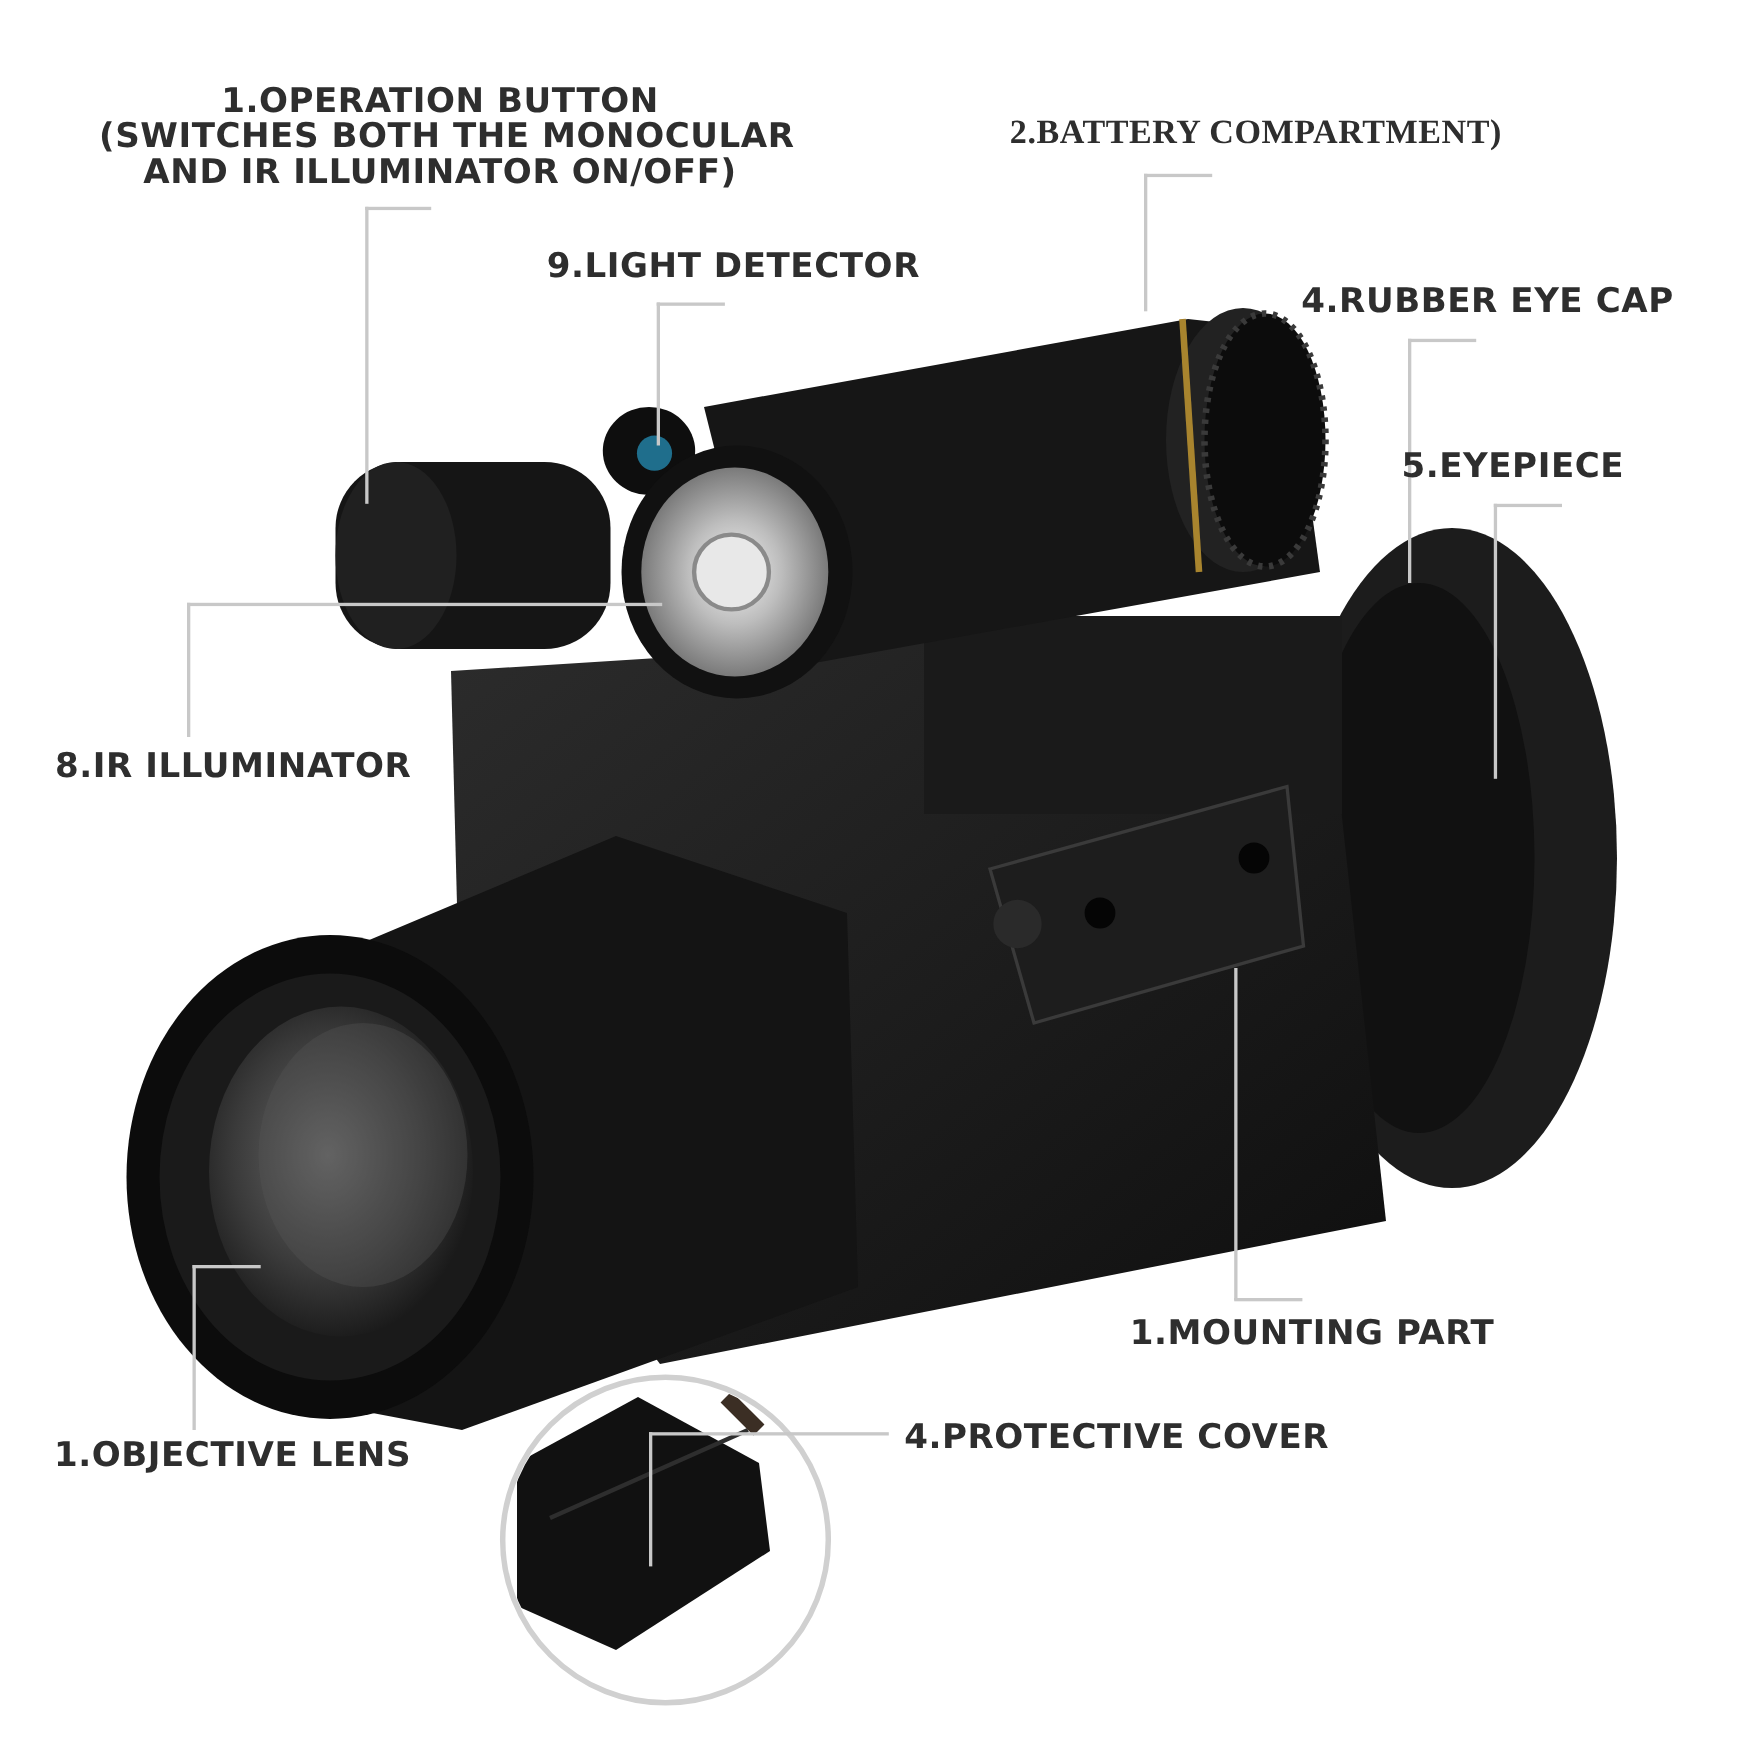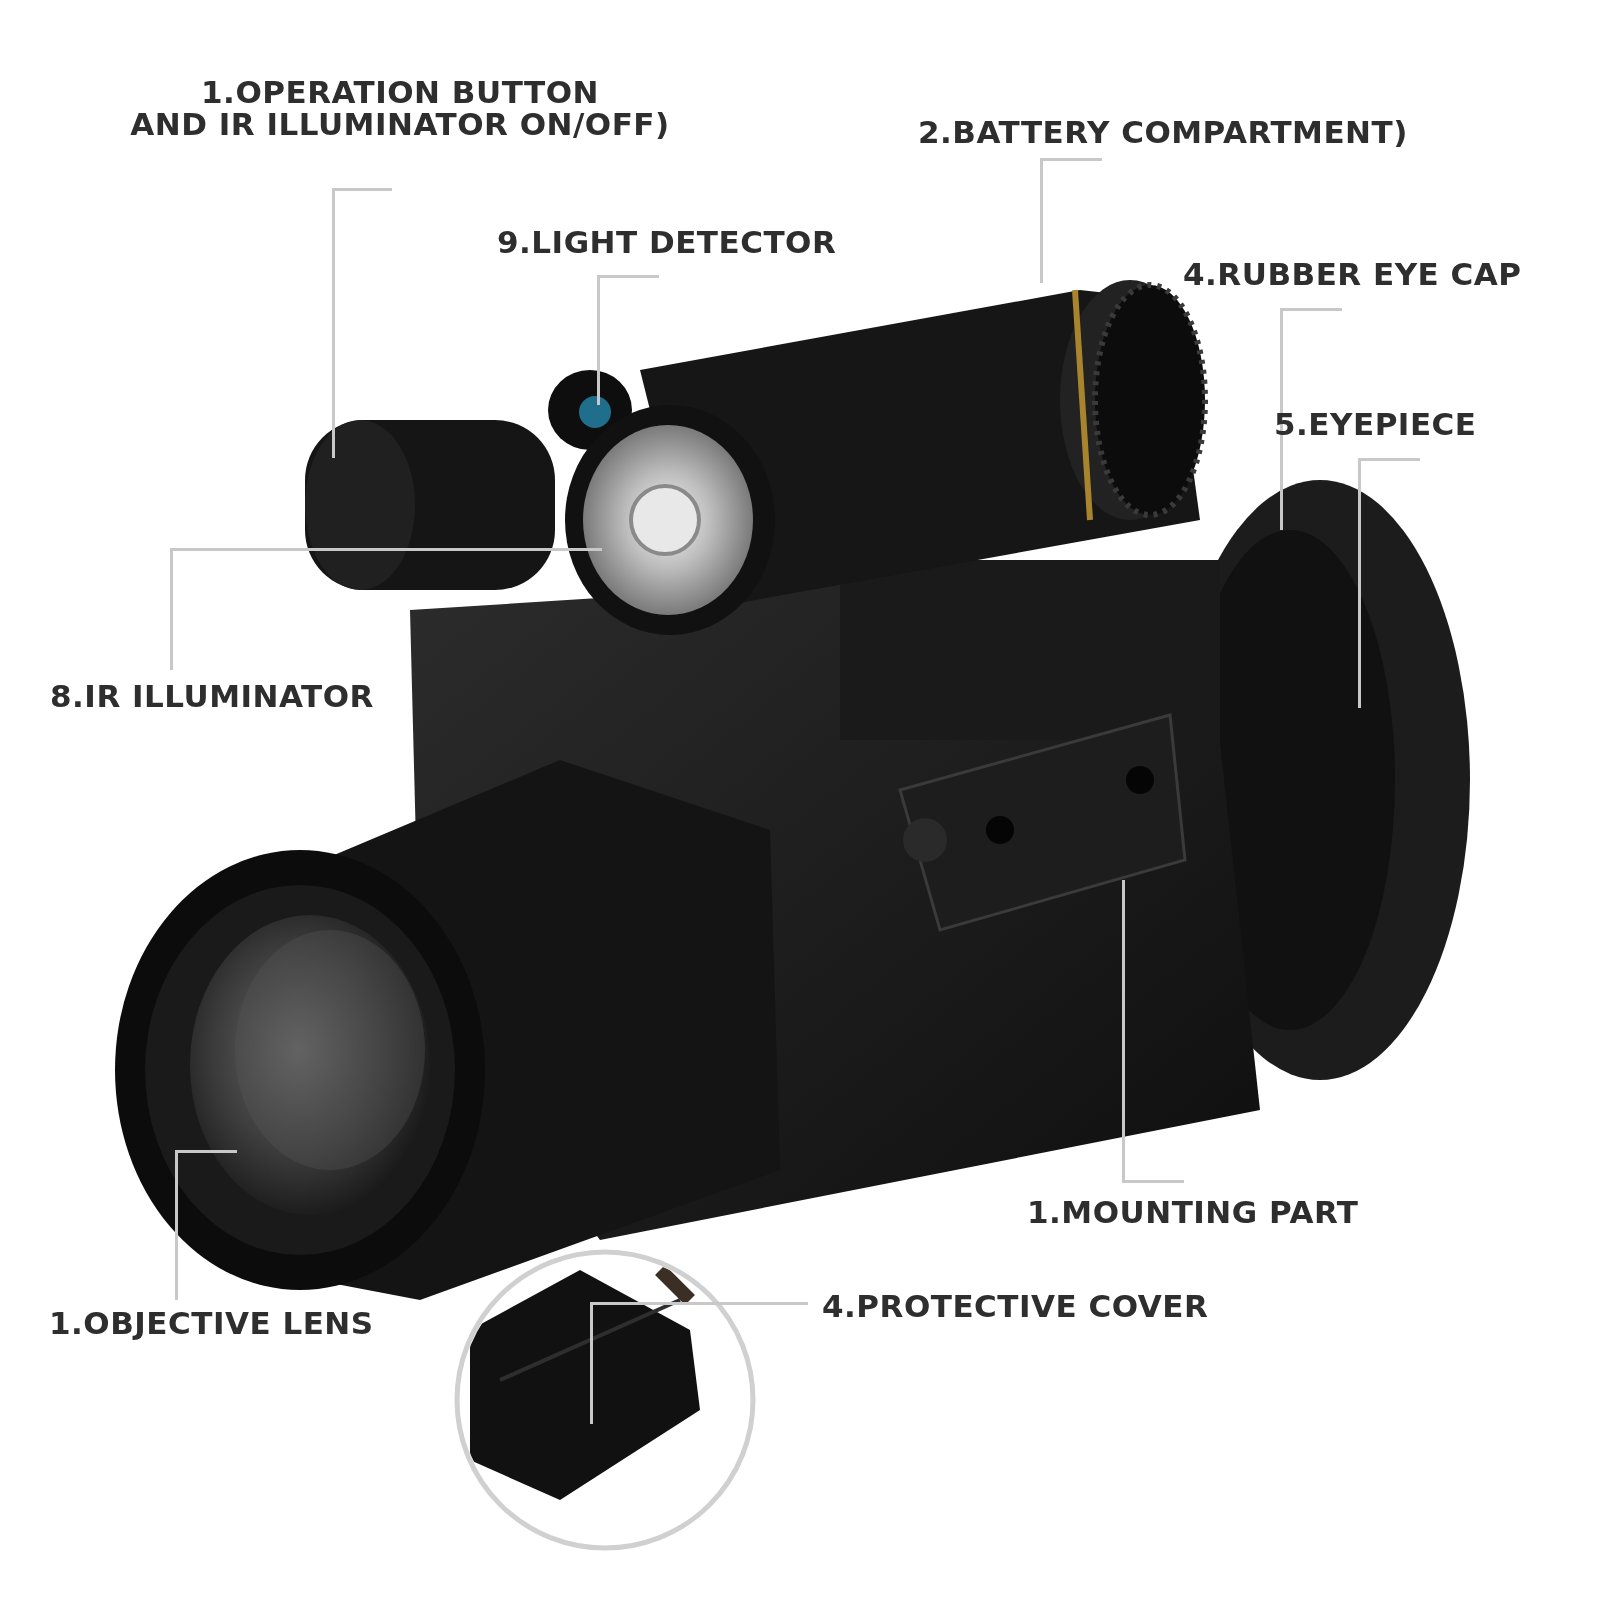--- a/index.html
+++ b/index.html
@@ -113,22 +113,23 @@
 <div class="line" style="left:1122px;top:1180px;width:62px;height:3px;"></div>
 
 <div class="line" style="left:175px;top:1150px;width:62px;height:3px;"></div>
 <div class="line" style="left:175px;top:1150px;width:3px;height:150px;"></div>
 
 <div class="line" style="left:590px;top:1302px;width:218px;height:3px;"></div>
 <div class="line" style="left:590px;top:1302px;width:3px;height:122px;"></div>
 
 <div class="label center" style="left:90px;top:76px;width:620px;">
   <div>1.OPERATION BUTTON</div>
+  <div>(SWITCHES BOTH THE MONOCULAR</div>
   <div>AND IR ILLUMINATOR ON/OFF)</div>
 </div>
-<div class="label" style="left:918px;top:116px;">2.BATTERY COMPARTMENT)</div>
+<div class="label" style="left:918px;top:104px;font-family:Liberation Serif, serif;">2.BATTERY COMPARTMENT)</div>
 <div class="label" style="left:497px;top:226px;">9.LIGHT DETECTOR</div>
 <div class="label" style="left:1183px;top:258px;">4.RUBBER EYE CAP</div>
 <div class="label" style="left:1274px;top:408px;">5.EYEPIECE</div>
 <div class="label" style="left:24px;top:680px;margin-left:26px;">8.IR ILLUMINATOR</div>
 <div class="label" style="left:1027px;top:1196px;">1.MOUNTING PART</div>
 <div class="label" style="left:822px;top:1290px;text-align:center;">4.PROTECTIVE COVER</div>
 <div class="label" style="left:49px;top:1307px;">1.OBJECTIVE LENS</div>
 
 </body></html>

